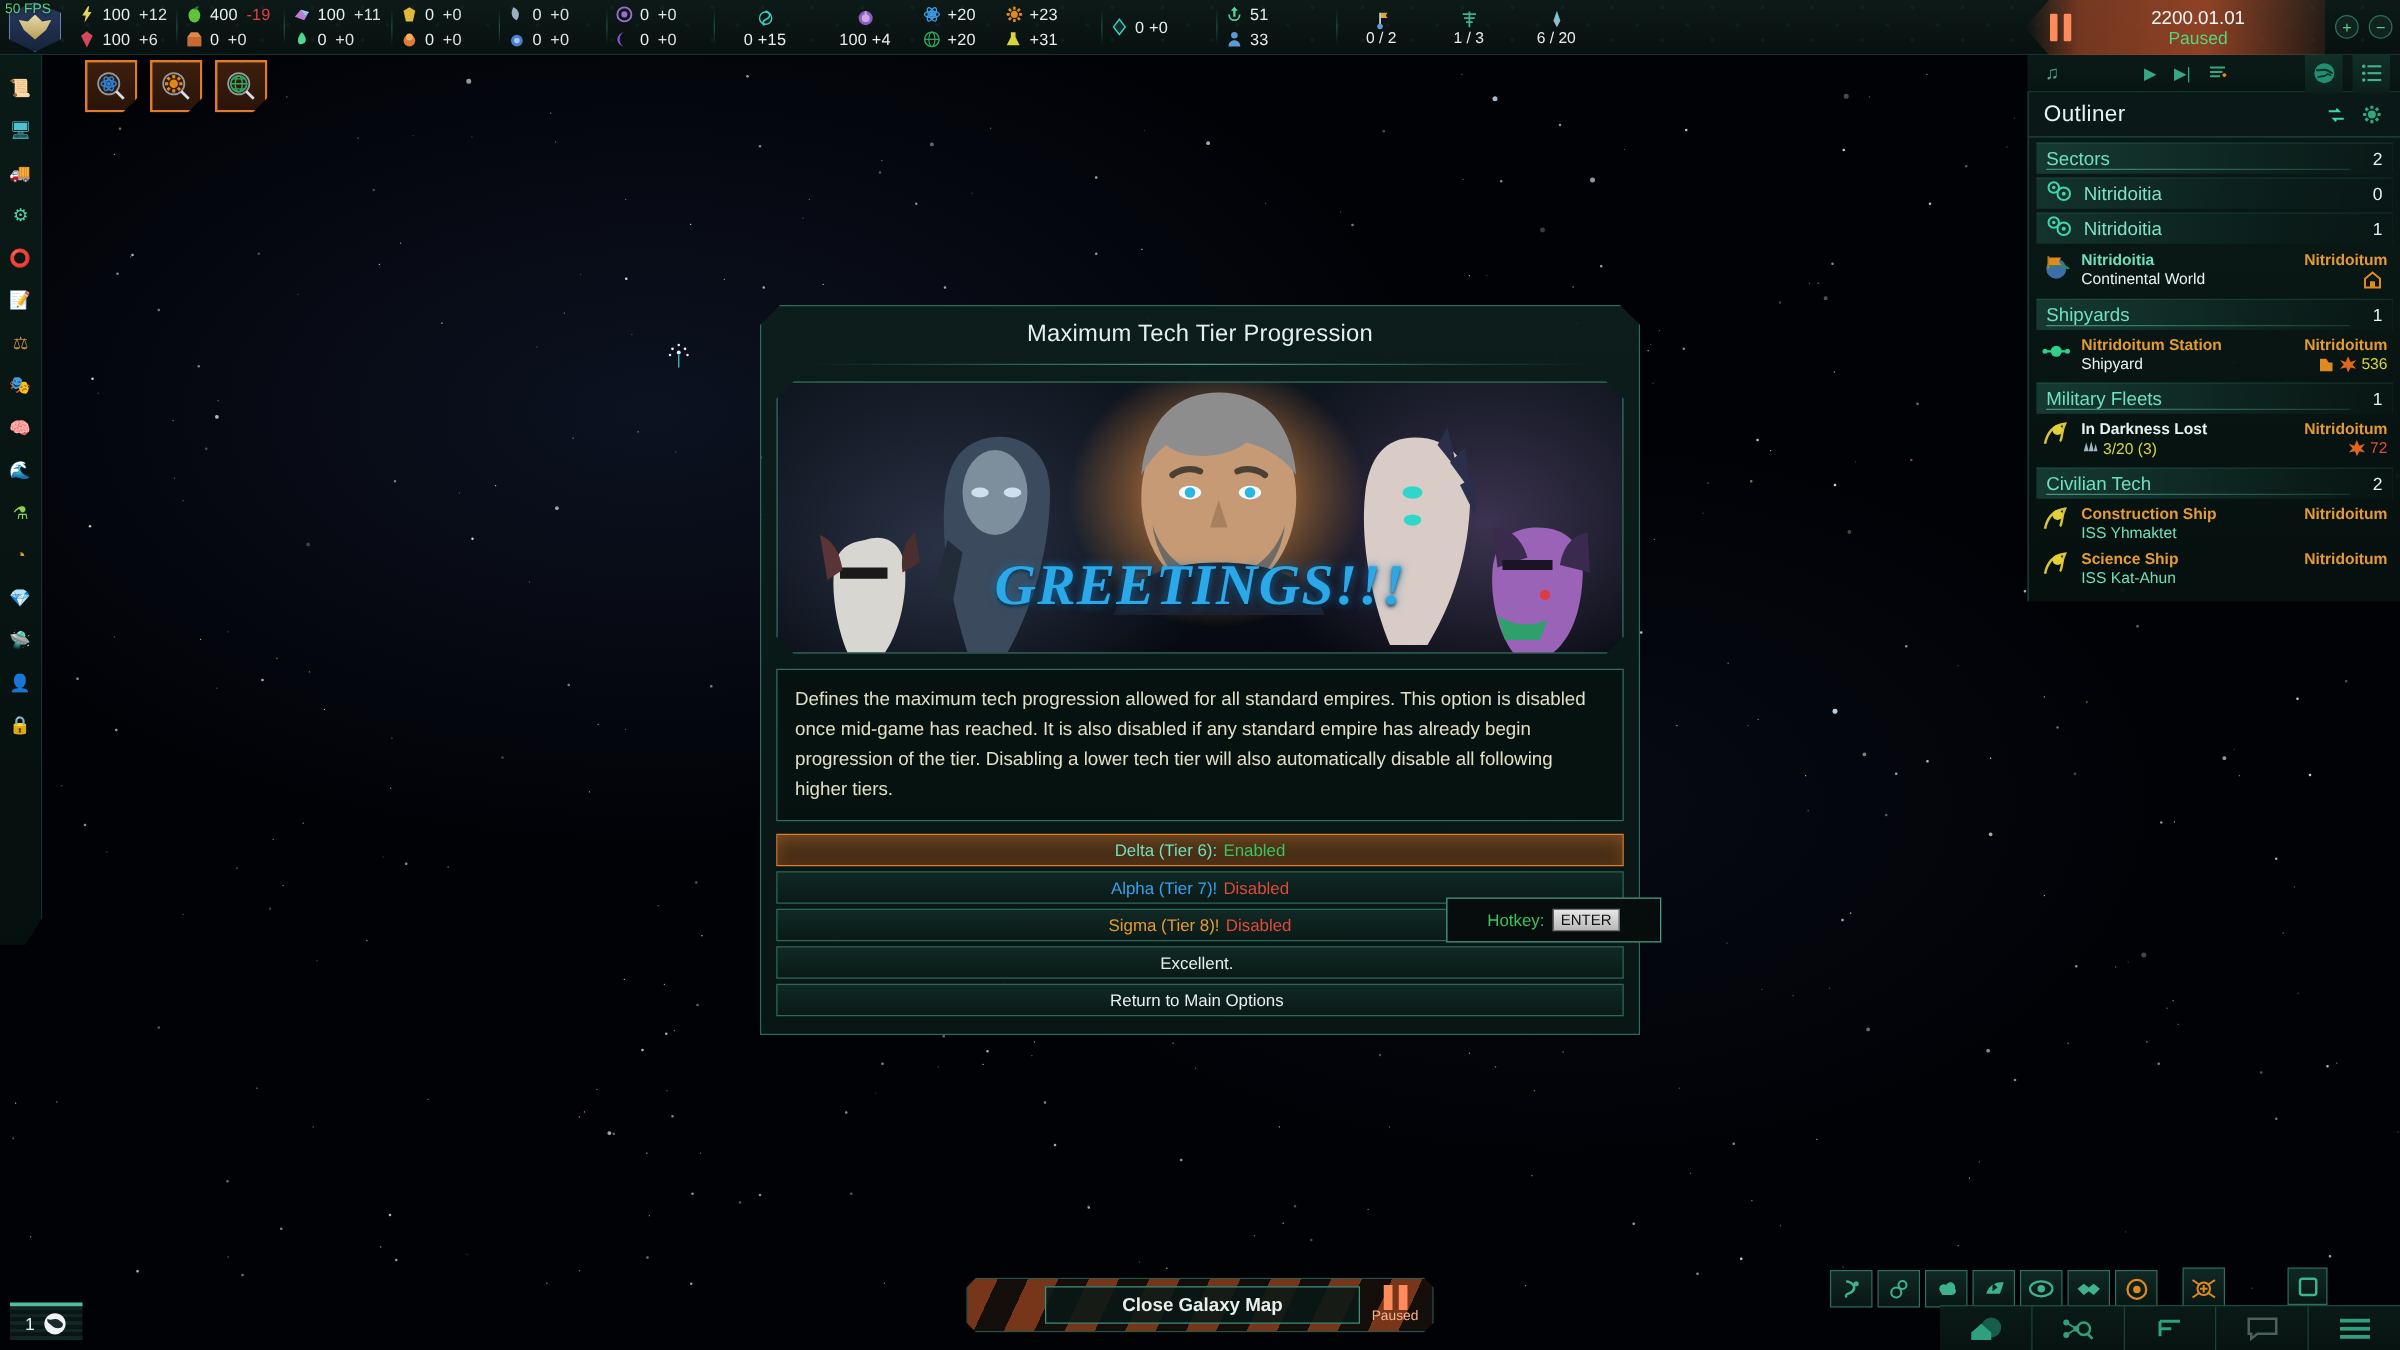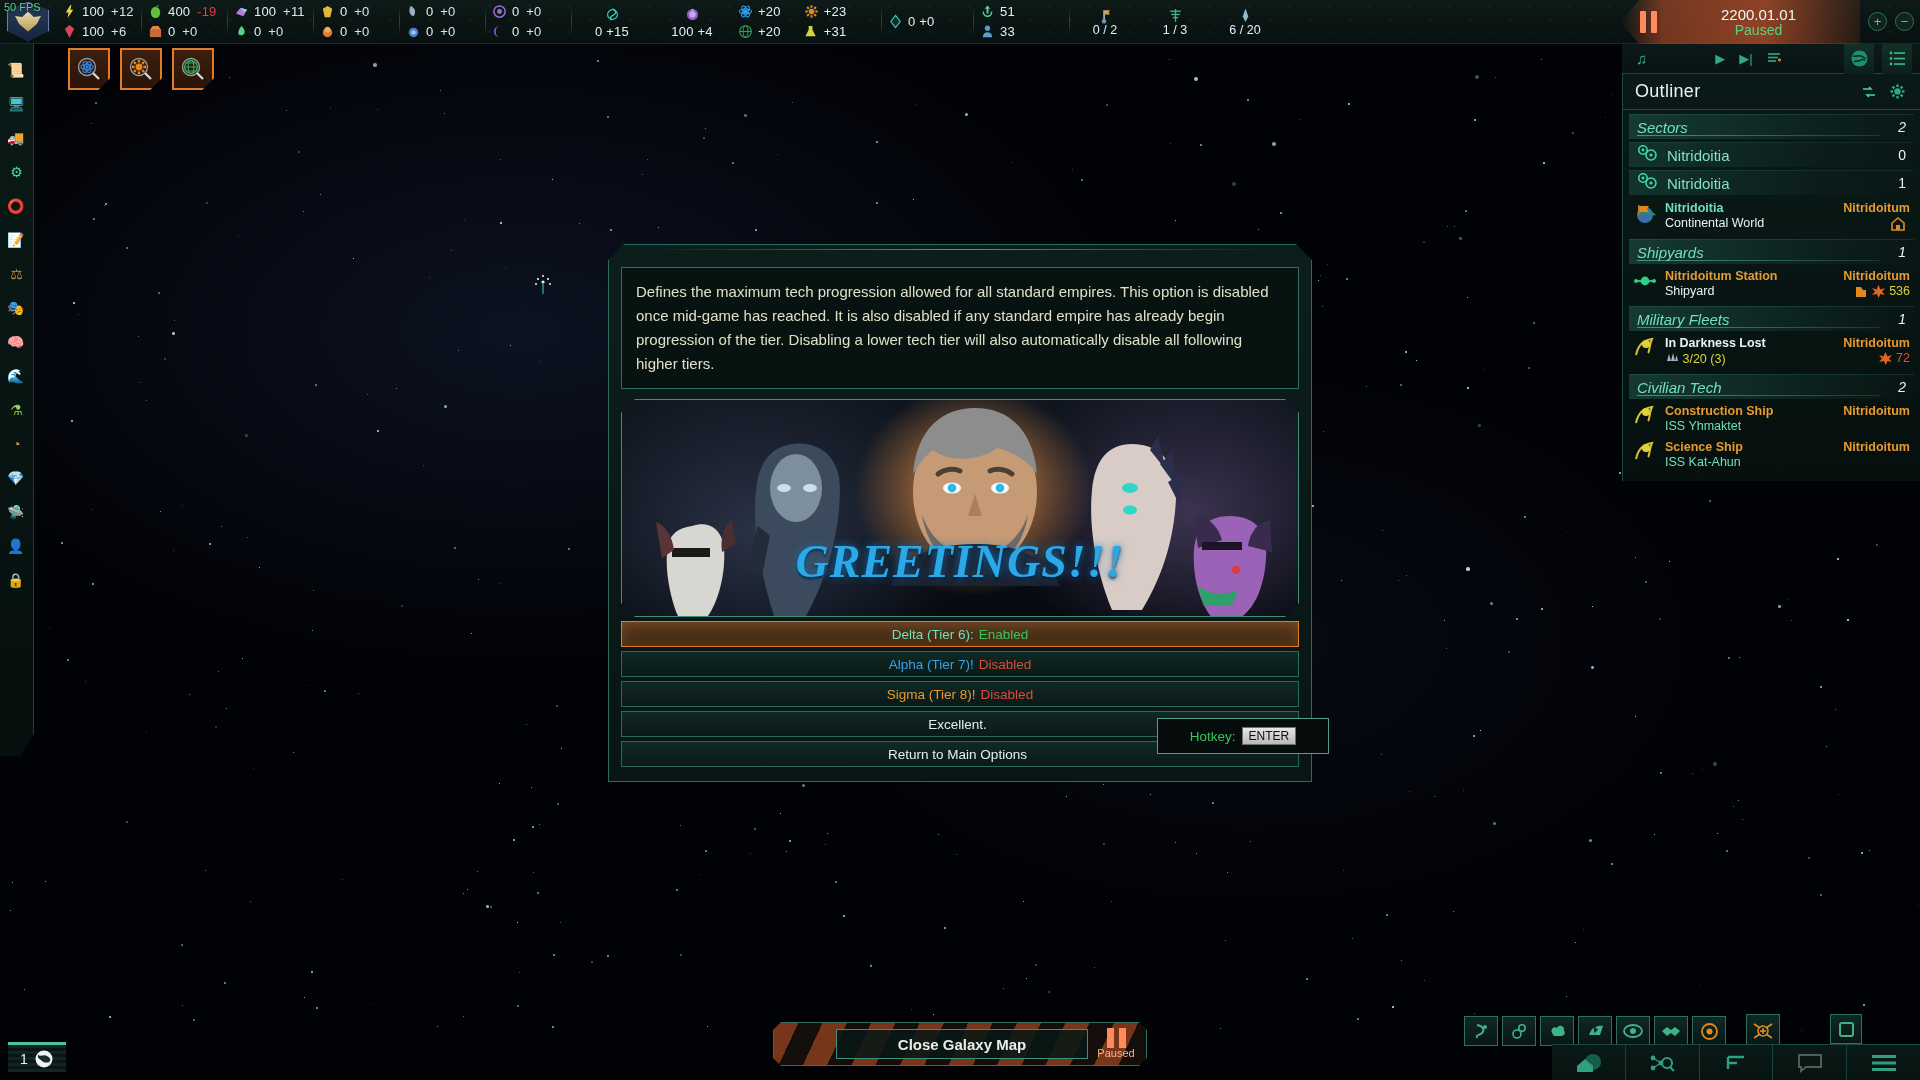--- a/index.html
+++ b/index.html
@@ -154,21 +154,20 @@
     height:36px; display:flex; align-items:center; padding:0 12px;
     border-bottom:1px solid #1b4a3f;
   }
   #outliner-head .t { font-size:18px; color:#e9f2f2; letter-spacing:.3px; flex:1;}
   .oh-btn { width:22px;height:22px; display:flex;align-items:center;justify-content:center; margin-left:6px;}
   .ol-group {
     position:relative; margin:4px 6px 2px 6px; height:25px;
     background: linear-gradient(90deg, rgba(22,60,52,0.95), rgba(14,38,33,0.6) 70%, rgba(10,26,23,0.2));
     display:flex; align-items:center; padding:0 8px;
     border-top:1px solid rgba(70,170,140,0.18);
-    font-style:italic;
   }
   .ol-group .gl { font-size:15px; color:#6fe0bb; flex:1; }
   .ol-group .gc { font-size:14px; color:#e9f2f2; }
   .ol-group .uline {
     position:absolute; left:8px; right:34px; bottom:3px; height:1px;
     background: linear-gradient(90deg, rgba(110,220,185,0.55), rgba(110,220,185,0.15));
   }
   .ol-sys { display:flex; align-items:center; padding:0 8px; height:25px; margin:3px 6px;
     background: linear-gradient(90deg, rgba(20,54,47,0.9), rgba(12,33,29,0.5) 70%, rgba(9,24,21,0.1));
     position:relative; border-top:1px solid rgba(70,170,140,0.14);}
@@ -1296,23 +1295,22 @@
             <div class="r1">Nitridoitum</div>
             <div class="r2">
               <span class="c-white"></span>
             </div>
           </span>
         </div>
       </div>
   </div>
 
   <div id="dialog">
+    <div id="dlg-title">Maximum Tech Tier Progression</div>
     <div id="dlg-rule"></div>
-
-    <div id="desc">Defines the maximum tech progression allowed for all standard empires. This option is disabled once mid-game has reached. It is also disabled if any standard empire has already begin progression of the tier. Disabling a lower tech tier will also automatically disable all following higher tiers.</div>
 
     <div id="portrait">
 
       <svg class="p-fig" style="left:238px;top:-4px;width:230px;height:222px" viewBox="0 0 230 222">
         <ellipse cx="115" cy="96" rx="62" ry="78" fill="#c59a74"></ellipse>
         <path d="M53 78c4-46 30-66 62-66s58 20 62 66c-10-14-24-22-40-26-18 14-50 14-64 2-8 6-14 14-20 24z" fill="#8d8d8d"></path>
         <path d="M62 118c4 32 26 56 53 56s49-24 53-56c-8 26-30 42-53 42s-45-16-53-42z" fill="#6f6a63"></path>
         <ellipse cx="92" cy="92" rx="9" ry="5.5" fill="#f3f8fb"></ellipse>
           <circle cx="92" cy="92" r="4.2" fill="#2bb6e6"></circle>
         <ellipse cx="140" cy="92" rx="9" ry="5.5" fill="#f3f8fb"></ellipse>
@@ -1351,20 +1349,22 @@
       <svg class="p-fig" style="left:552px;top:100px;width:122px;height:118px" viewBox="0 0 122 118">
         <path d="M56 16c26 0 38 16 36 42-2 34-14 52-26 60H38C26 104 18 76 20 50c2-22 14-34 36-34z" fill="#9a63b8"></path>
         <path d="M20 16c14 0 24 10 28 24l-24 8z" fill="#3a2b4e"></path>
         <path d="M96 20c-12 2-20 12-22 26l24 6z" fill="#3a2b4e"></path>
         <rect x="28" y="42" width="40" height="8" fill="#1a1426"></rect>
         <circle cx="62" cy="70" r="4" fill="#e03a3a"></circle>
         <path d="M24 86c10 8 26 10 40 4l-6 16H30z" fill="#2f9f6b"></path>
       </svg>
       <div id="greetings">GREETINGS!!!</div>
     </div>
+
+    <div id="desc">Defines the maximum tech progression allowed for all standard empires. This option is disabled once mid-game has reached. It is also disabled if any standard empire has already begin progression of the tier. Disabling a lower tech tier will also automatically disable all following higher tiers.</div>
     <div id="dlg-options">
         <div class="opt sel">
           <span class="ttl t-delta">Delta (Tier 6):</span>
           <span class="st-on">Enabled</span>
         </div>
         <div class="opt">
           <span class="ttl t-alpha">Alpha (Tier 7)!</span>
           <span class="st-off">Disabled</span>
         </div>
         <div class="opt">

